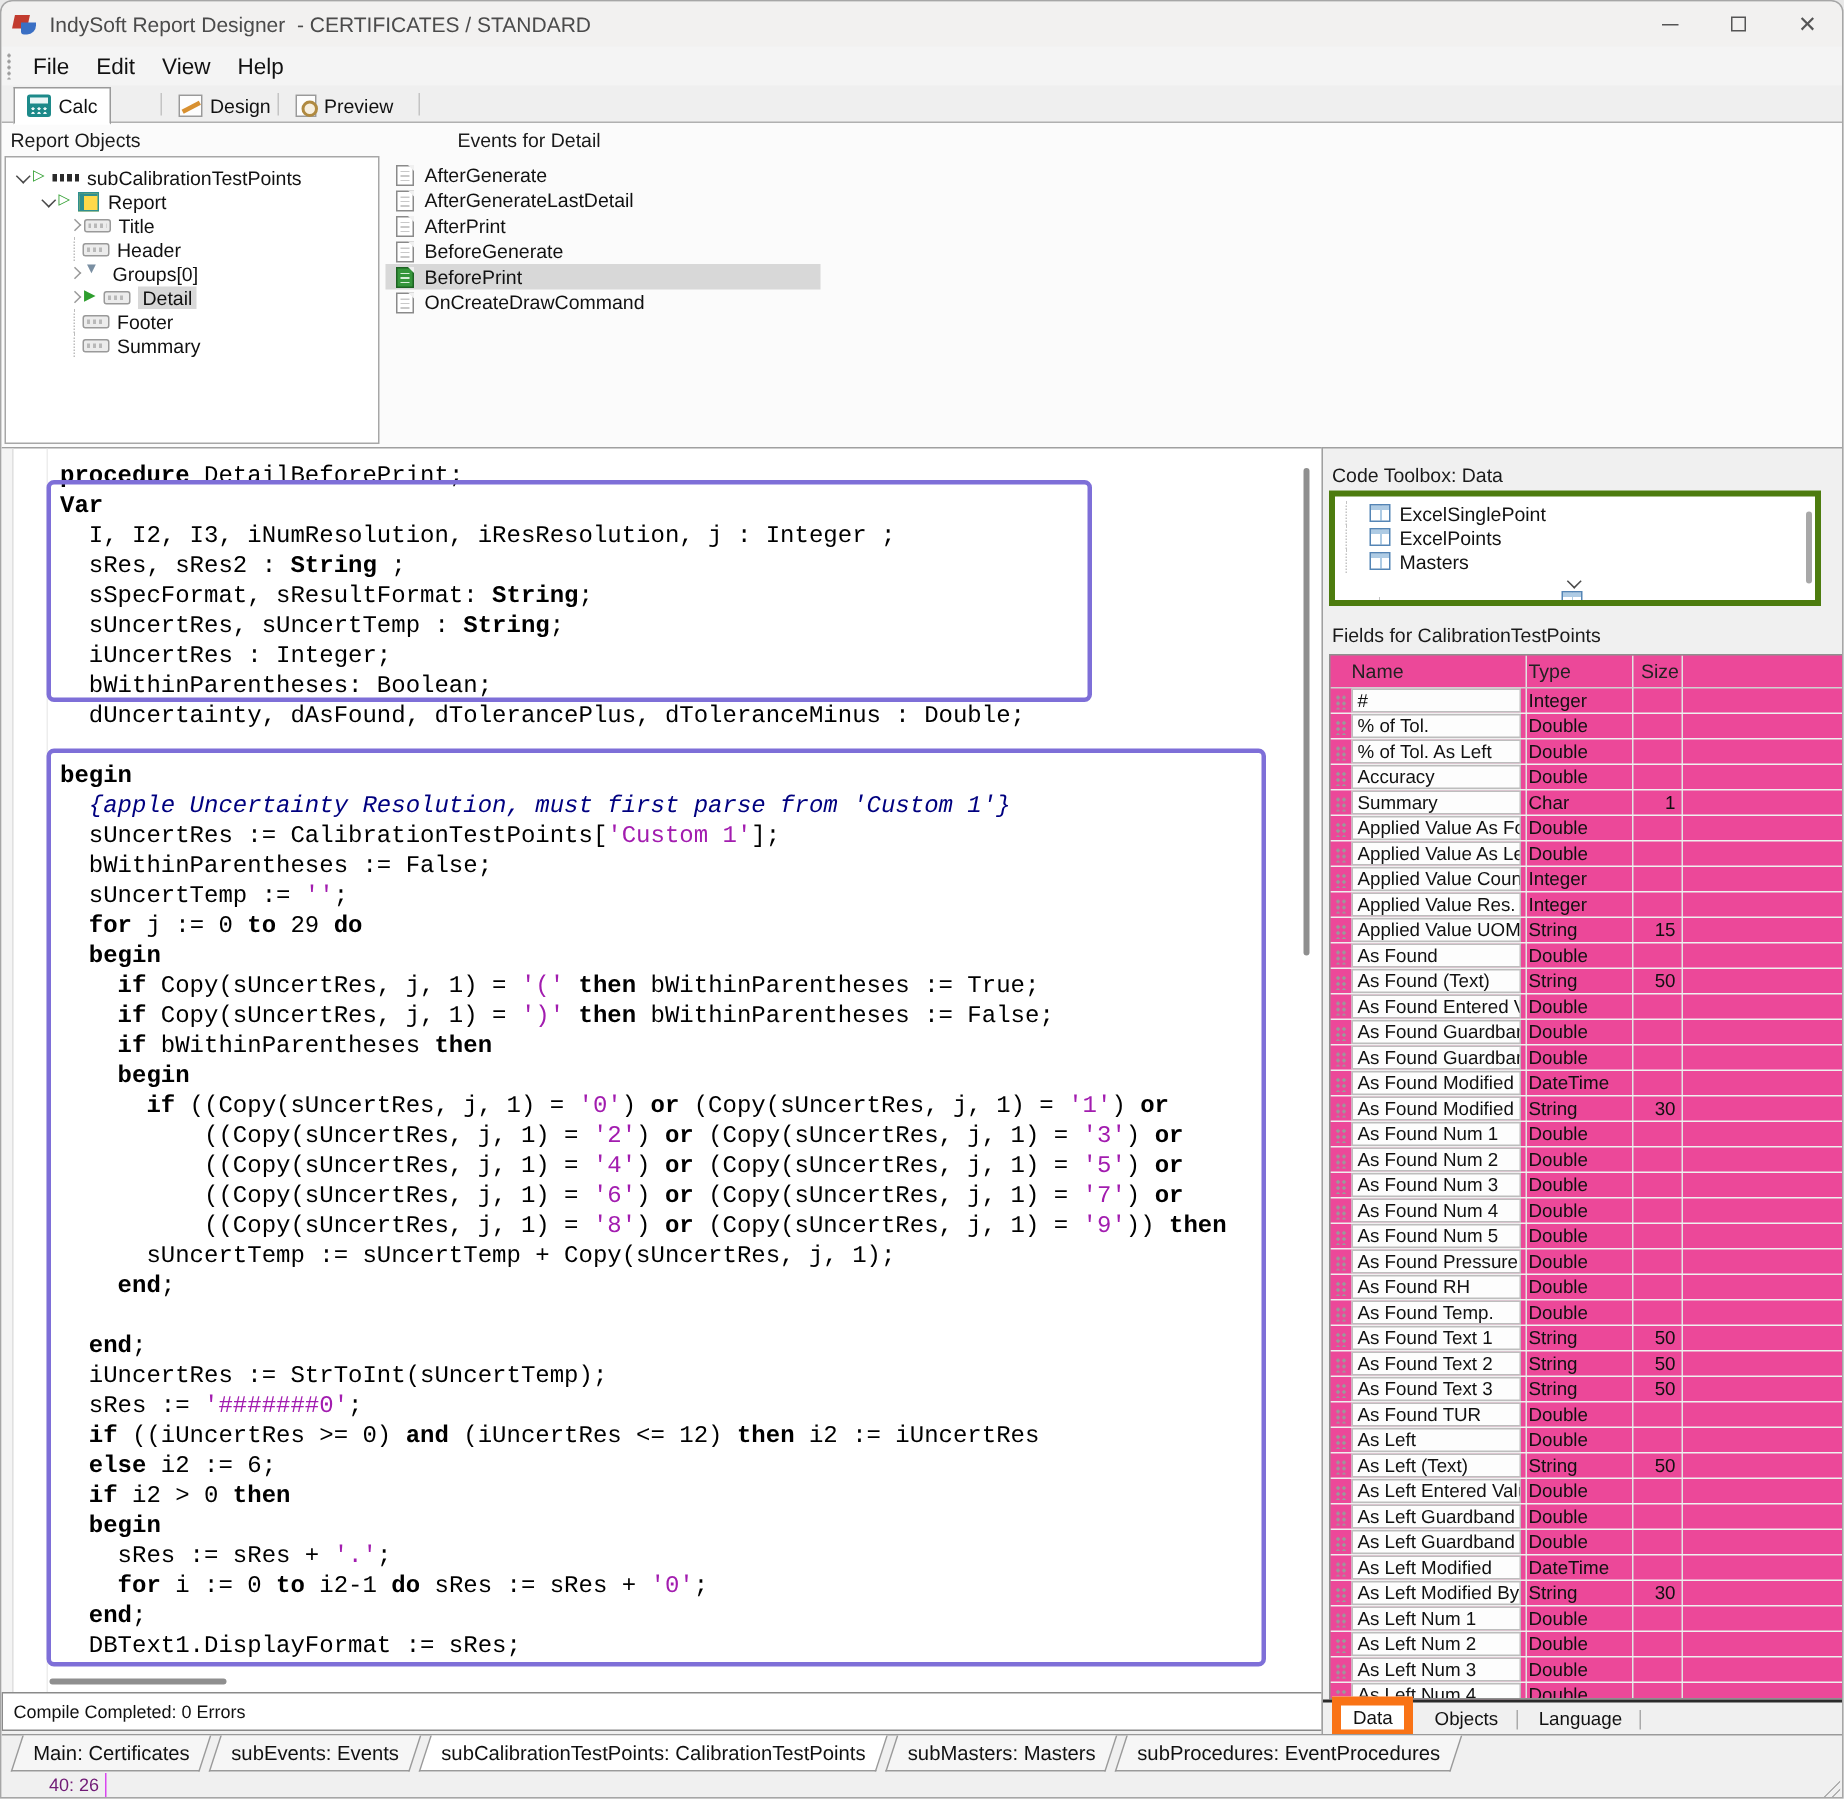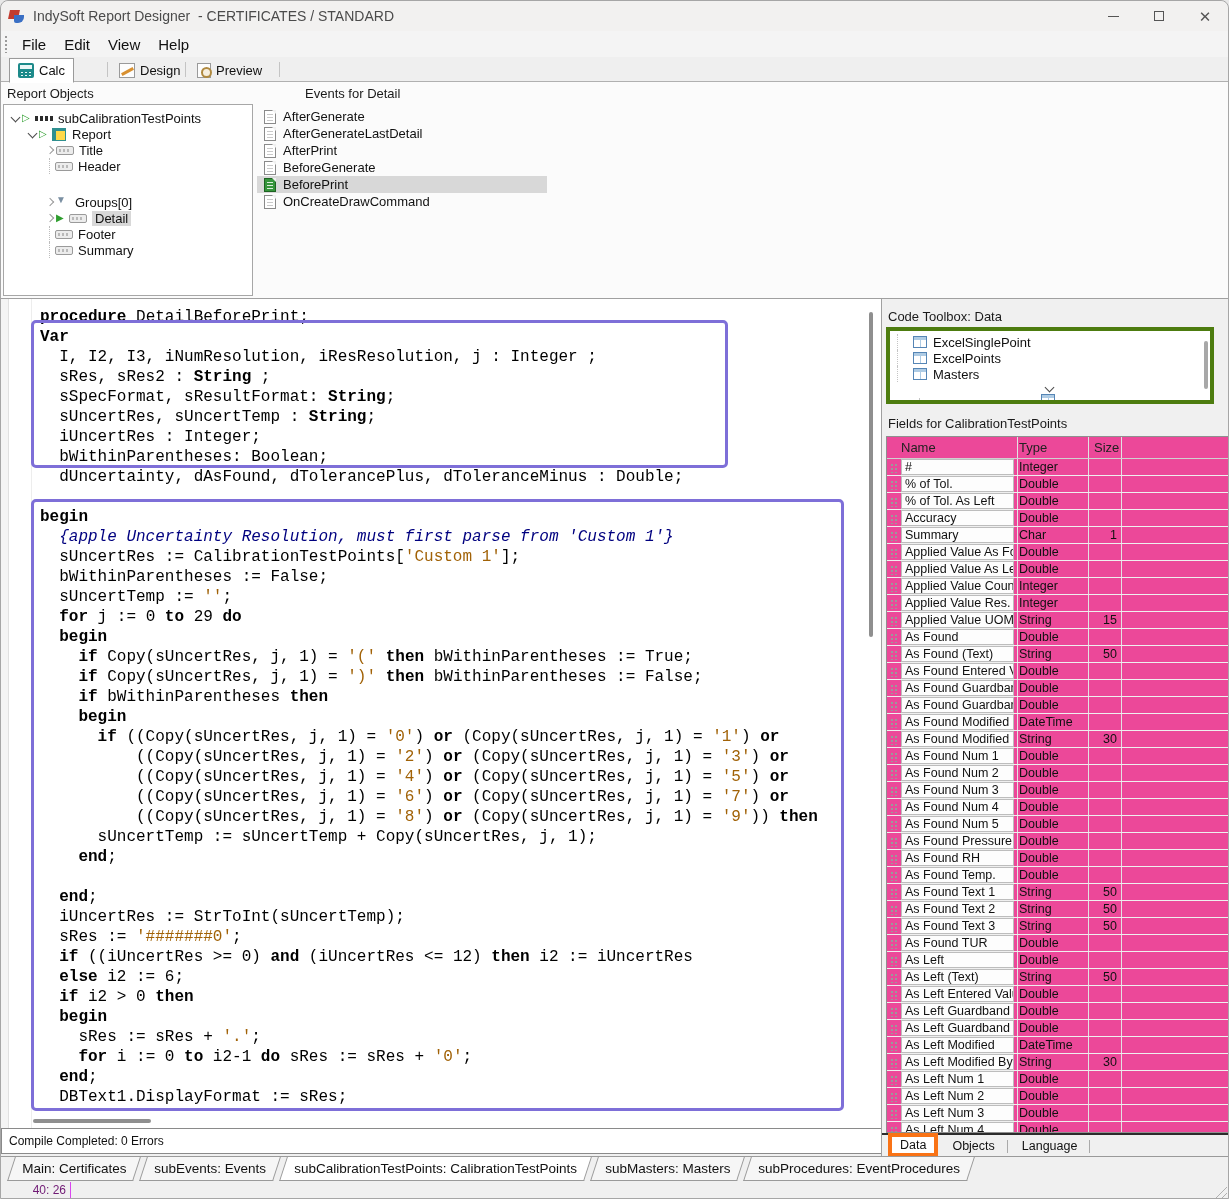--- a/index.html
+++ b/index.html
@@ -68,21 +68,21 @@
   .page-ico.green { background:#35953b; border-color:#1d6322; }
   .page-ico.green::after { background:repeating-linear-gradient(#d9eeda 0 1px, transparent 1px 3px); }
 
   
   .editor { position:absolute; left:0; top:297px; width:880px; height:830px; background:#fff; border-top:1px solid #a0a0a0; overflow:hidden; }
   .editor-gutter { position:absolute; left:0; top:0; width:8px; height:100%; background:#f4f4f4; border-right:1px solid #e0e0e0; }
   .editor-margin-line { position:absolute; left:30px; top:0; width:1px; height:100%; background:#ededed; }
   .code { position:absolute; left:39px; top:8px; font-family:"Liberation Mono","DejaVu Sans Mono",monospace; font-size:16px; line-height:20px; color:#000; white-space:pre; }
   .code-line { height:20px; }
   .seg-k { font-weight:bold; }
-  .seg-s { color:#a16207; }
+  .seg-s { color:#a21caf; }
   .seg-c { color:#00007f; font-style:italic; }
   .hl-box { position:absolute; border:3px solid #7e6fd8; border-radius:5px; pointer-events:none; z-index:3; }
   .vscroll { position:absolute; left:864px; top:5px; width:12px; height:810px; }
   .vscroll .thumb { position:absolute; left:4px; top:8px; width:4px; height:325px; background:#8f8f8f; border-radius:2px; }
   .hscroll { position:absolute; left:0; top:815px; width:860px; height:14px; }
   .hscroll .thumb { position:absolute; left:32px; top:5px; width:118px; height:4px; background:#8f8f8f; border-radius:2px; }
 
   
   .compile-bar { position:absolute; left:0; top:1127px; width:881px; height:26px; background:#fff; border:1px solid #8a8a8a; display:flex; align-items:center; padding-left:7px; font-size:12px; color:#111; }
 
@@ -106,21 +106,21 @@
   .field-row { position:relative; height:17px; border-bottom:1px solid #efefef; font-size:12.5px; color:#111; }
   .drag-dots { position:absolute; left:3px; top:4px; width:8px; height:10px;
                background:radial-gradient(#9a9a9a 1px, transparent 1.2px) 0 0 / 4px 4px; }
   .name-cell { position:absolute; left:14px; top:0px; width:113px; height:16px; background:#fdfdfd; border:1px solid #bdbdbd; padding:0px 3px; line-height:14px; white-space:nowrap; overflow:hidden; }
   .type-cell { position:absolute; left:132px; top:1px; white-space:nowrap; }
   .size-cell { position:absolute; left:176px; top:1px; width:54px; text-align:right; }
   .fields-scroll { position:absolute; right:5px; top:10px; width:4px; height:195px; background:#8f8f8f; border-radius:2px; }
 
   .rp-tabs { position:absolute; left:0px; top:834px; width:349px; height:24px; background:#f0f0f0; border-top:2px solid #2b2b2b; display:flex; align-items:center; }
   .rp-tab { font-size:12.5px; color:#111; padding:1px 8px; margin-left:6px; position:relative; }
-  .rp-tab.active { border:4px solid #f97316; background:#fff; margin-top:-2px; }
+  .rp-tab.active { border:6px solid #f97316; background:#fff; margin-top:-2px; }
   .rp-tab-sep { width:1px; height:13px; background:#aaa; margin-left:4px; }
 
   
   .sheet-strip { position:absolute; left:0; top:1155px; width:100%; height:26px; background:#f0f0f0; border-top:1px solid #9a9a9a; }
   .sheet-tab { position:relative; display:inline-block; height:24px; margin-right:-4px; margin-left:10px; transform:skewX(-18deg); background:#f6f6f6; border:1px solid #9a9a9a; border-top:none; padding:0 10px; }
   .sheet-tab.active { background:#fff; z-index:2; }
   .sheet-tab span { display:inline-block; transform:skewX(18deg); font-size:13.5px; color:#111; line-height:23px; white-space:nowrap; }
 
   
   .statusbar { position:absolute; left:0; top:1181px; width:100%; height:18px; background:#f0f0f0; }
@@ -196,21 +196,21 @@
         <div class="tree-row" style="padding-left: 40px;">
           <span class="chev closed"></span>
           <span class="band-ico"></span>
           <span class="tree-label">Title</span>
         </div>
         <div class="tree-row" style="padding-left: 40px;">
           <span class="tree-guide"></span>
           <span class="band-ico"></span>
           <span class="tree-label">Header</span>
         </div>
-        <div class="tree-row" style="padding-left: 40px; margin-top: 20px;">
+        <div class="tree-row" style="padding-left: 40px;">
           <span class="chev closed"></span>
           <span class="funnel-ico"></span>
           <span class="tree-label">Groups[0]</span>
         </div>
         <div class="tree-row" style="padding-left: 40px;">
           <span class="chev closed"></span>
           <span class="garrow">▶</span>
           <span class="band-ico"></span>
           <span class="tree-label sel">Detail</span>
         </div>

